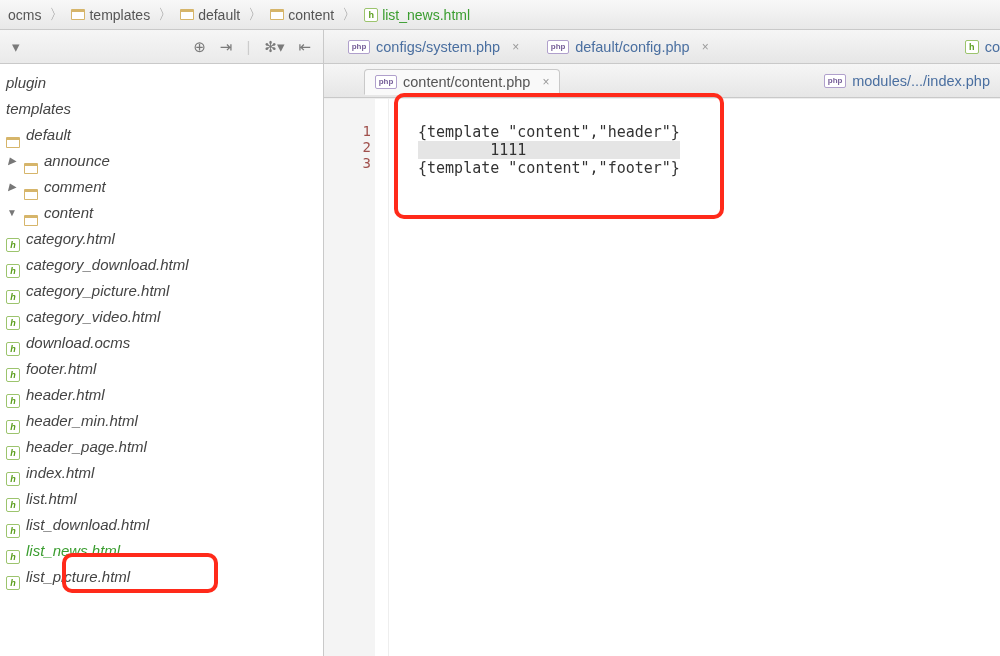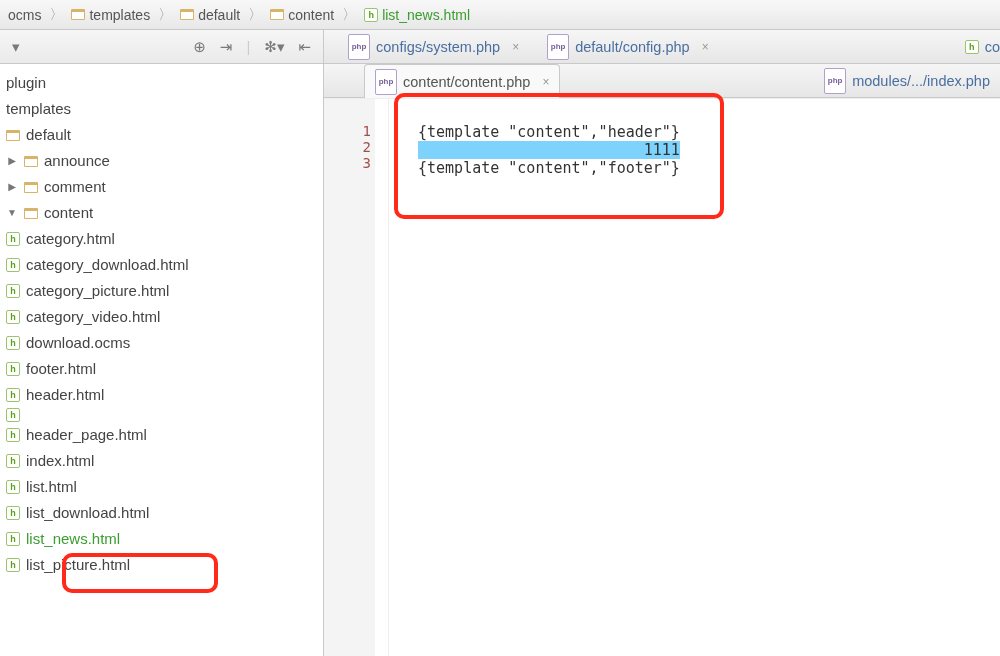--- a/index.html
+++ b/index.html
@@ -41,21 +41,21 @@
     position: relative;
   }
   .html-icon {
     display:inline-flex; align-items:center; justify-content:center;
     width:14px;height:14px;
     background:#fff;border:1px solid #9cc46d;
     color:#5a9e1d;font-size:9px;font-weight:bold;border-radius:2px;
   }
   .php-icon {
     display:inline-flex; align-items:center; justify-content:center;
-    width:22px;height:26px;
+    width:22px;height:14px;
     background:#fff;border:1px solid #b0a0cc;
     color:#776099;font-size:8px;font-weight:bold;border-radius:2px;
   }
   .breadcrumb .active { color: #3a9d2f; }
 
   
   .workspace {
     display: flex;
     height: calc(100% - 30px);
   }
@@ -82,24 +82,25 @@
     margin-right:auto;
   }
   .tool-ico{font-size:15px;color:#7a7a7a;}
 
   .tree {
     padding: 6px 0 0 0;
     color:#444;
     line-height: 26px;
   }
   .tree .node {
-    display:flex; align-items:center; gap:6px;
+    display:flex; align-items:flex-end; gap:6px;
     padding: 0 6px;
     cursor:default;
     white-space:nowrap;
+    font-style:italic;
   }
   .tree .chev {
     width:12px;display:inline-block;text-align:center;color:#777;font-size:10px;
   }
   .indent-0{padding-left:4px;}
   .indent-1{padding-left:10px;}
   .indent-3{padding-left:70px;}
   .selected-row{}
   .highlighted {
     color:#3a9d2f;
@@ -165,23 +166,22 @@
     background:#fff; border-right:1px solid #eee;
   }
   .code{
     padding:24px 0 0 36px;
     font-family: Menlo, Consolas, monospace;
     font-size:15px;
     color:#333;
     white-space:pre;
   }
   .code .hl-line{
-    background:#7dd3fc;
+    background:#e5e5e5;
     display:block;
-    text-align:right;
   }
   .watermark{
     position:absolute;
     right:12px; bottom:8px;
     color:rgba(200,200,200,.7);
     font-size:20px;
     font-weight:bold;
     pointer-events:none;
     text-align:right;
     line-height:1.2;
@@ -280,20 +280,21 @@
       <div class="node indent-3">
           <span class="html-icon">h</span>
           <span>footer.html</span>
         </div>
       <div class="node indent-3">
           <span class="html-icon">h</span>
           <span>header.html</span>
         </div>
       <div class="node indent-3">
           <span class="html-icon">h</span>
+          <span>header_min.html</span>
         </div>
       <div class="node indent-3">
           <span class="html-icon">h</span>
           <span>header_page.html</span>
         </div>
       <div class="node indent-3">
           <span class="html-icon">h</span>
           <span>index.html</span>
         </div>
       <div class="node indent-3">

